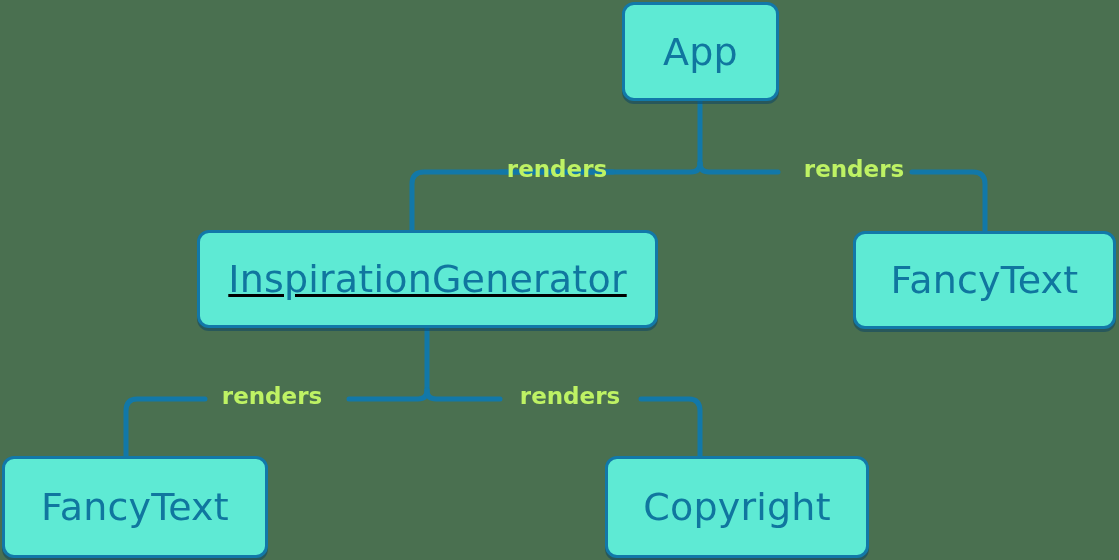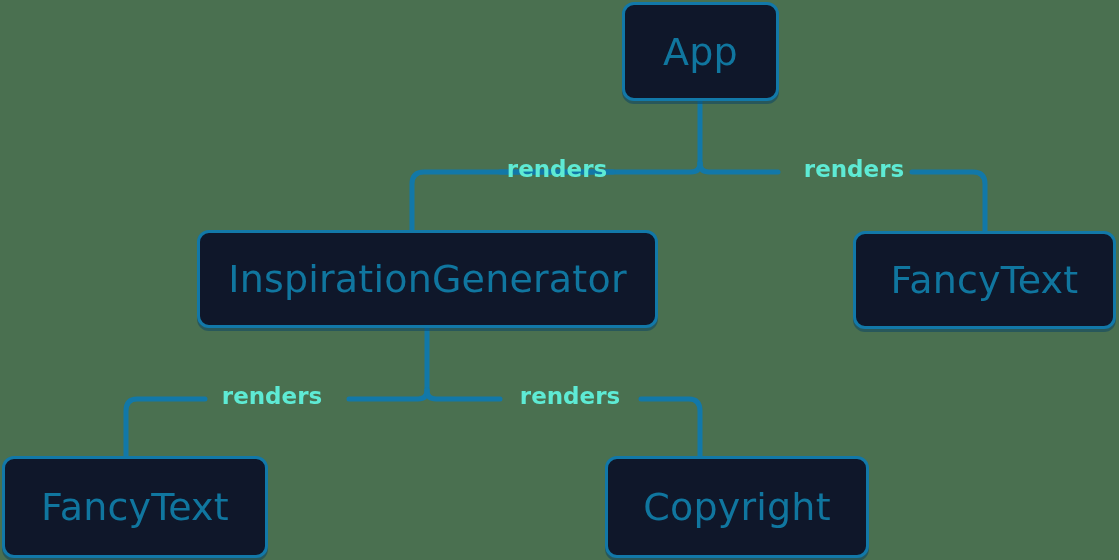--- a/index.html
+++ b/index.html
@@ -21,50 +21,50 @@
   .edge-layer {
     position: absolute;
     left: 0;
     top: 0;
     width: 1119px;
     height: 560px;
   }
   .node {
     position: absolute;
     box-sizing: border-box;
-    background: #0f172a;
+    background: #5eead4;
     border: 3px solid #1278a8;
     border-radius: 12px;
     display: flex;
     align-items: center;
     justify-content: center;
     box-shadow: 0 3px 0 rgba(12, 70, 100, 0.55);
   }
   .node-label {
     color: #10769f;
     font-size: 36px;
     font-weight: 400;
     letter-spacing: 0.2px;
     line-height: 1;
     white-space: nowrap;
   }
   .edge-label {
     position: absolute;
-    color: #5eead4;
+    color: #bef264;
     font-size: 23px;
     font-weight: 600;
     line-height: 1;
     white-space: nowrap;
     transform: translate(-50%, -50%);
     text-align: right;
   }
 
   
   #node-app          { left: 622px; top: 2px;   width: 157px; height: 99px; }
-  #node-inspiration  { left: 197px; top: 230px; width: 461px; height: 98px; }
+  #node-inspiration  { left: 197px; top: 230px; width: 461px; height: 98px; text-decoration: underline; }
   #node-fancytext-right { left: 853px; top: 231px; width: 263px; height: 98px; }
   #node-fancytext-bottom { left: 2px;  top: 456px; width: 266px; height: 102px; }
   #node-copyright    { left: 568px; top: 456px; width: 264px; height: 102px; margin-left: 37px; }
 
   #node-app .node-label { font-size: 38px; }
   #node-inspiration .node-label { font-size: 38px; }
   #node-fancytext-right .node-label { font-size: 38px; }
   #node-fancytext-bottom .node-label { font-size: 38px; }
   #node-copyright .node-label { font-size: 38px; }
 </style>

